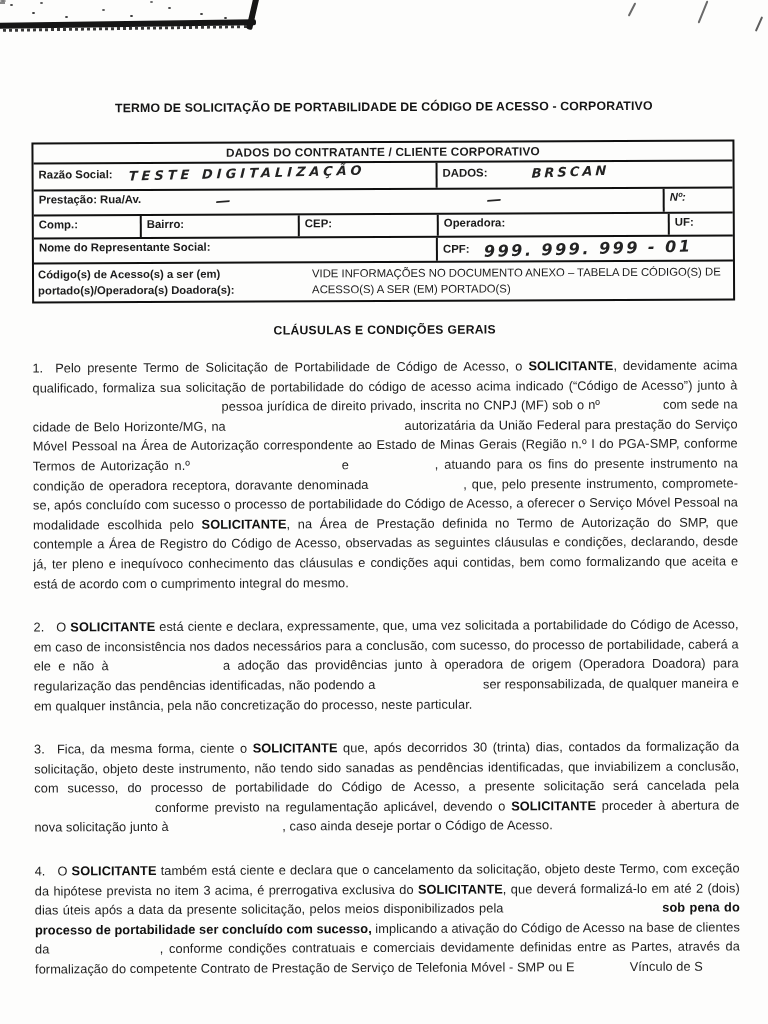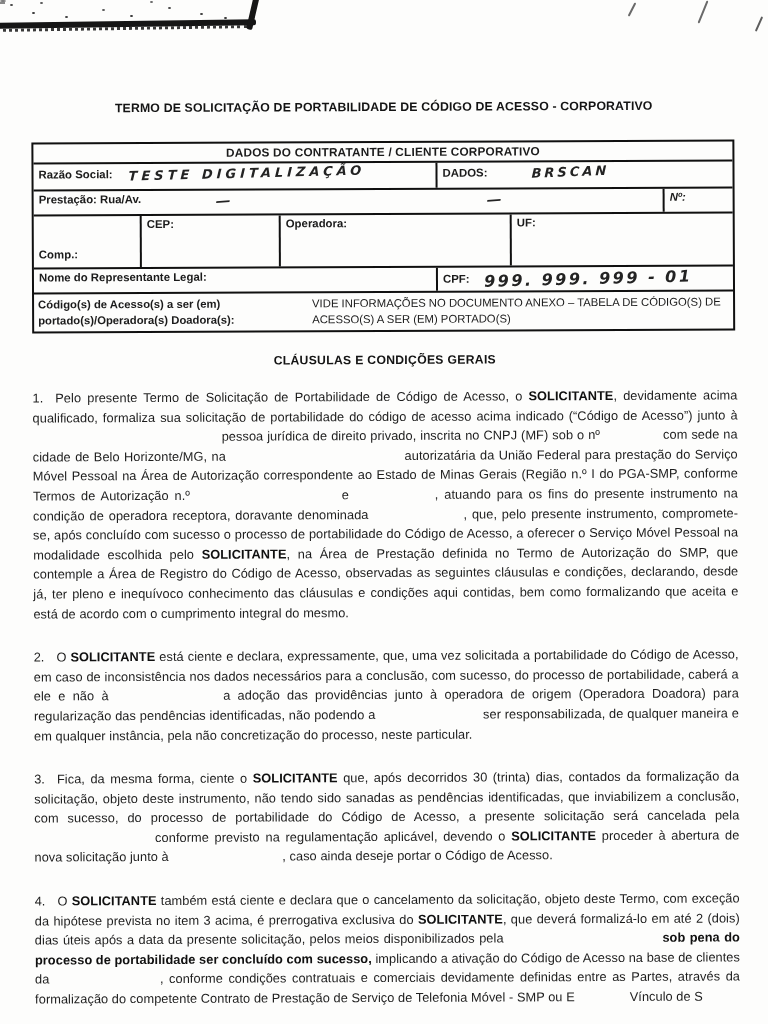--- a/index.html
+++ b/index.html
@@ -34,21 +34,21 @@
   .thead{min-height:18px;text-align:center;font-weight:bold;font-size:11.8px;padding-top:2px;letter-spacing:.2px;}
   .r-a .cell{min-height:25px;}
   .r-b .cell{min-height:23px;}
   .r-c .cell{min-height:21px;}
   .r-d .cell{min-height:22px;}
   .r-e{min-height:37px;}
   .c-razao{flex:0 0 402px;}
   .c-cnpj{flex:1;}
   .c-endereco{flex:1;}
   .c-numero{flex:0 0 70px;font-style:italic;}
-  .c-comp{flex:0 0 106px;margin-top:30px;}
+  .c-comp{flex:0 0 106px;}
   .c-bairro{flex:0 0 158px;}
   .c-cep{flex:0 0 139px;}
   .c-localidade{flex:0 0 231px;}
   .c-uf{flex:1;}
   .c-nome{flex:0 0 402px;}
   .c-cpf{flex:1;}
   .c-codigos-label{flex:0 0 270px;border-left:none;font-weight:bold;font-size:11.3px;line-height:15.5px;padding:3px 4px;white-space:normal;}
   .c-codigos-value{flex:1;border-left:none;font-weight:normal;font-size:11.3px;line-height:15.5px;padding:3px 4px 3px 8px;white-space:normal;}
   
   .hw{font-family:"DejaVu Sans",sans-serif;font-style:italic;color:#232323;display:inline-block;}
@@ -103,33 +103,36 @@
         <span class="hw hw-dash dash2">—</span>
       </div>
       <div class="cell c-numero">
         <span>Nº:</span>
       </div>
     </div>
     <div class="trow r-c">
       <div class="cell c-comp">
         <span>Comp.:</span>
       </div>
+      <div class="cell c-bairro">
+        <span>Bairro:</span>
+      </div>
       <div class="cell c-cep">
         <span>CEP:</span>
       </div>
       <div class="cell c-localidade">
         <span>Operadora:</span>
       </div>
       <div class="cell c-uf">
         <span>UF:</span>
       </div>
     </div>
     <div class="trow r-d">
       <div class="cell c-nome">
-        <span>Nome do Representante Legal:</span>
+        <span>Nome do Representante Social:</span>
       </div>
       <div class="cell c-cpf">
         <span>CPF:</span><span class="hw hw-cpf">999. 999. 999 - 01</span>
       </div>
     </div>
     <div class="trow r-e">
       <div class="cell c-codigos-label">Código(s) de Acesso(s) a ser (em) portado(s)/Operadora(s) Doadora(s):</div>
       <div class="cell c-codigos-value">VIDE INFORMAÇÕES NO DOCUMENTO ANEXO – TABELA DE CÓDIGO(S) DE ACESSO(S) A SER (EM) PORTADO(S)</div>
     </div>
   </div>

